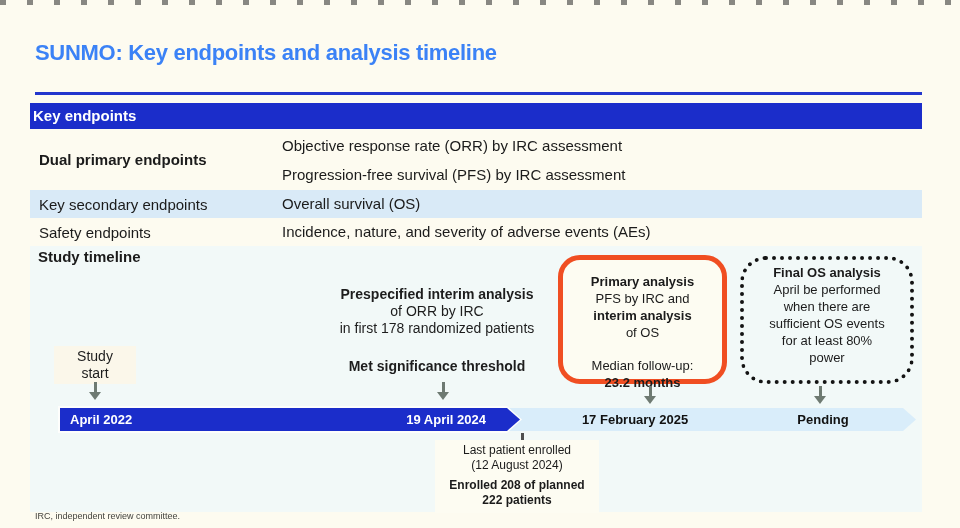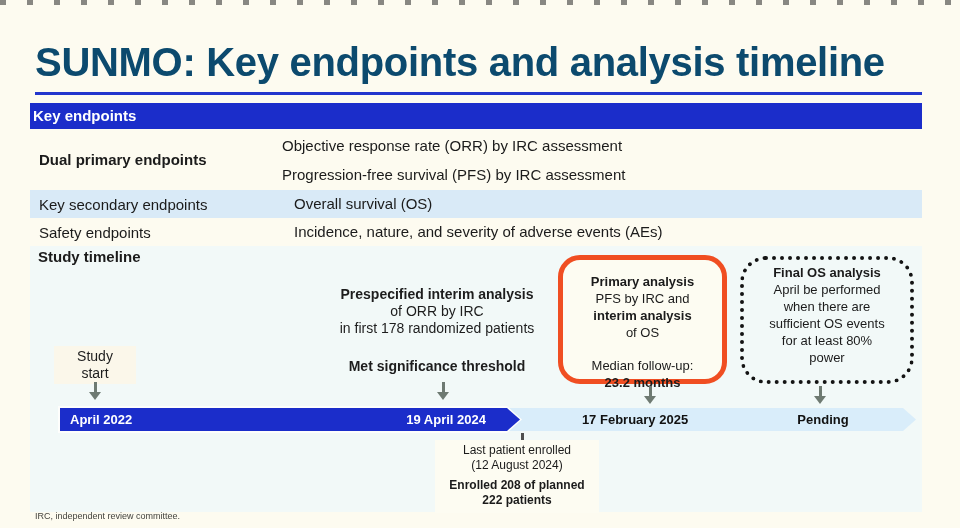--- a/index.html
+++ b/index.html
@@ -15,40 +15,40 @@
 
   
   .top-edge{
     position:absolute;left:0;top:0;width:960px;height:5px;
     background:repeating-linear-gradient(90deg,
       rgba(40,40,40,.55) 0 6px, rgba(40,40,40,0) 6px 27px);
   }
 
   .title{
     position:absolute;left:35px;top:40px;width:890px;
-    font-size:40px;font-weight:bold;color:#0c4a6e;letter-spacing:-.3px;
+    font-size:22px;font-weight:bold;color:#3b82f6;letter-spacing:-.3px;
   }
   .title-rule{position:absolute;left:35px;top:92px;width:887px;height:3px;background:#2336cd;}
 
   .ke-bar{
     position:absolute;left:30px;top:103px;width:892px;height:26px;
     background:#1b2dca;color:#fff;font-weight:bold;font-size:15px;
     line-height:26px;padding-left:3px;box-sizing:border-box;
   }
 
   .table{position:absolute;left:30px;top:129px;width:892px;}
   .trow{display:flex;font-size:15px;}
   .trow .lbl{width:252px;padding-left:9px;box-sizing:border-box;display:flex;flex-direction:column;justify-content:center;}
   .trow .content{flex:1;display:flex;flex-direction:column;justify-content:center;}
   .row-primary{height:61px;}
   .row-primary .lbl{font-weight:bold;}
   .row-primary .content div{line-height:29px;}
   .row-secondary{height:28px;background:#d9eaf7;}
   .row-safety{height:28px;}
-  .row-secondary .content div,.row-safety .content div{line-height:28px;margin-left:12px;}
+  .row-secondary .content div,.row-safety .content div{line-height:28px;}
 
   .tl-panel{
     position:absolute;left:30px;top:246px;width:892px;height:266px;
     background:#f2f9f8;
   }
   .tl-title{position:absolute;left:8px;top:2px;font-size:15px;font-weight:bold;}
 
   .ann{position:absolute;font-size:14px;line-height:17px;text-align:center;color:#1d1d1d;}
   .study-start{left:24px;top:100px;width:82px;background:#fbf7ea;padding:2px 0;}
   .interim{left:291px;top:40px;width:232px;}

